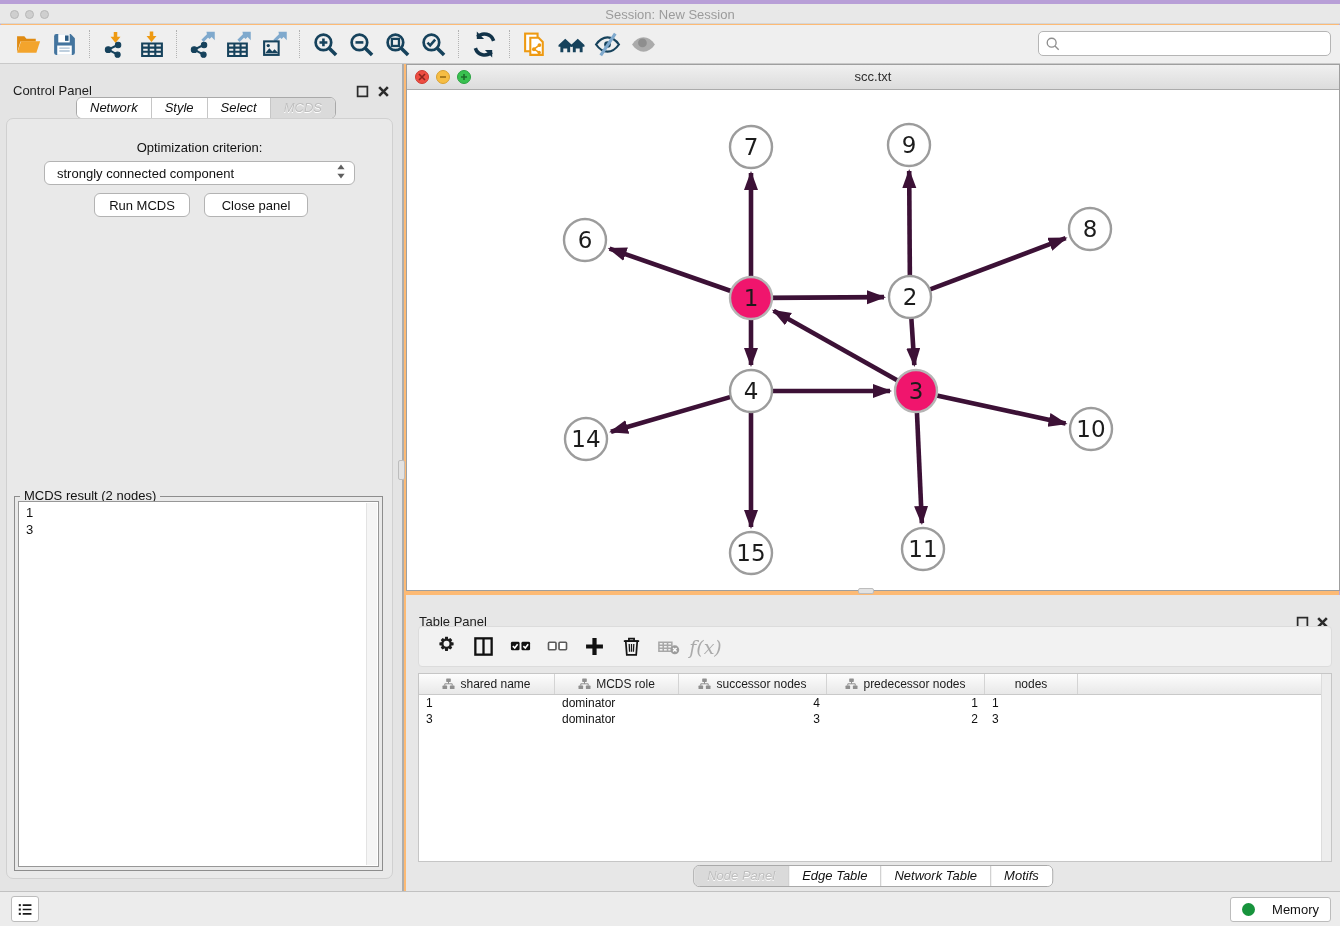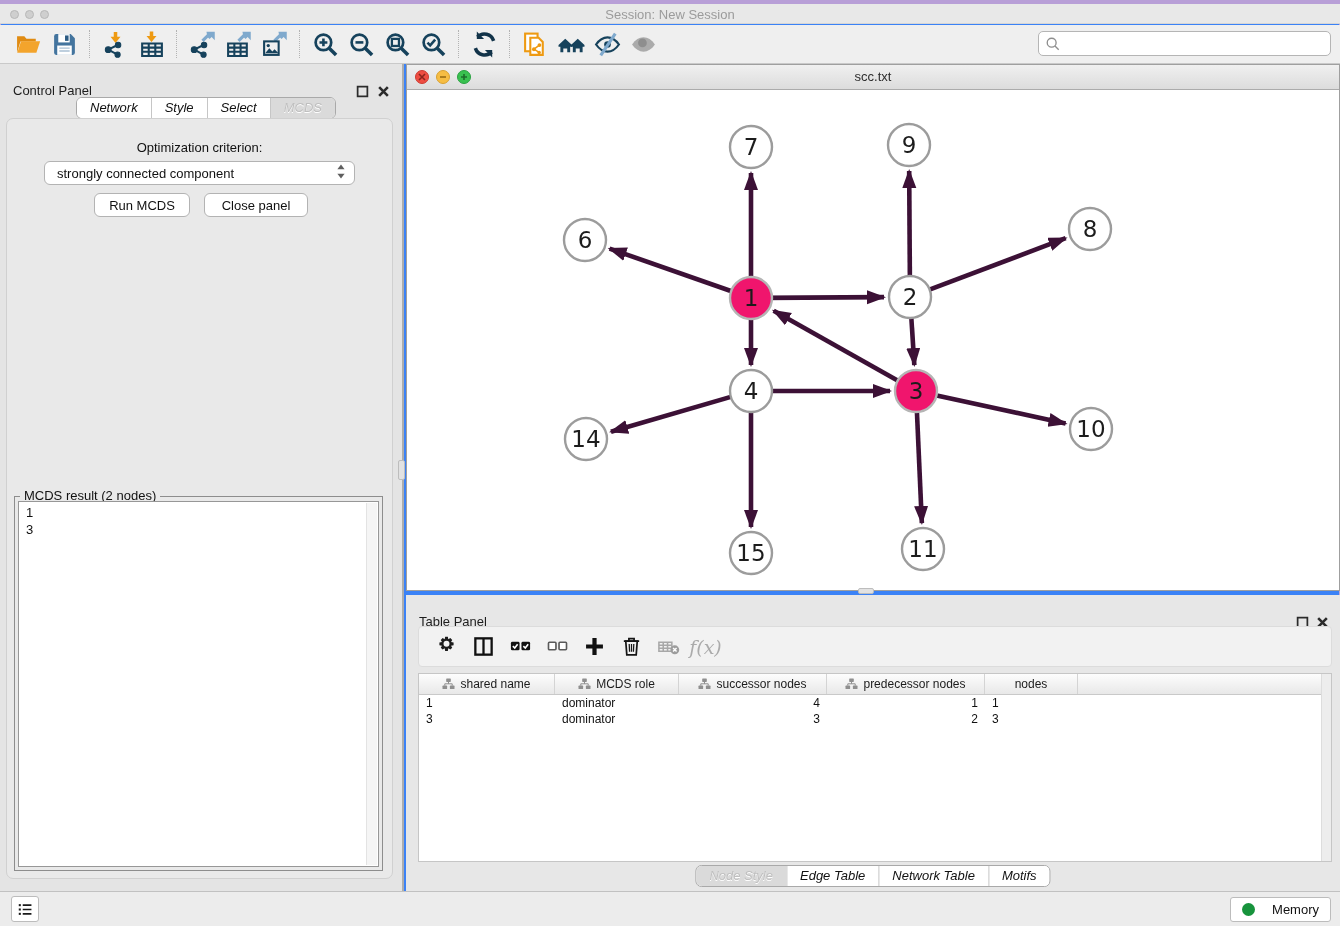--- a/index.html
+++ b/index.html
@@ -1,18 +1,18 @@
 <!DOCTYPE html>
 <html><head>
 <meta charset="utf-8">
 <style>
   * { margin:0; padding:0; box-sizing:border-box; }
   html,body { background:#888; }
   body { font-family:"Liberation Sans", sans-serif; }
-  .window { position:relative; width:1340px; height:926px; background:#3b82f6; overflow:hidden;
+  .window { position:relative; width:1340px; height:926px; background:#fdba74; overflow:hidden;
             box-shadow: inset 1px 0 0 #c0a9da, inset -1px 0 0 #c0a9da, inset 0 -1px 0 #c0a9da; }
 
   
   .accent { position:absolute; top:0; left:0; right:0; height:4px; background:#b89fd7; }
   .titlebar { position:absolute; top:4px; left:0; right:0; height:20px; background:#e8e8e8; border-bottom:1px solid #d6d6d6; }
   .tl-dot { position:absolute; top:6px; width:9px; height:9px; border-radius:50%; background:#cfcfcf; border:1px solid #b8b8b8; }
   .win-title { position:absolute; left:0; right:0; top:3px; text-align:center; font-size:13px; color:#9b9b9b; }
 
   
   .toolbar { position:absolute; top:25px; left:0; right:0; height:39px; background:#efefef;
@@ -521,21 +521,21 @@
             <div class="td-cell" style="width: 136px; text-align: left;">3</div>
             <div class="td-cell" style="width: 124px; text-align: left;">dominator</div>
             <div class="td-cell" style="width: 148px; text-align: right;">3</div>
             <div class="td-cell" style="width: 158px; text-align: right;">2</div>
             <div class="td-cell" style="width: 93px; text-align: left;">3</div>
           </div>
         </div>
       <div class="tbl-vtrack"></div>
     </div>
     <div class="seg-tabs tp-tabs">
-        <div class="seg active">Node Style</div>
+        <div class="seg active">Node Panel</div>
         <div class="seg">Edge Table</div>
         <div class="seg">Network Table</div>
         <div class="seg">Motifs</div>
       </div>
   </div>
 
   <div class="statusbar">
     <div class="sb-btn sb-list">
       <svg viewBox="0 0 24 24">
           <g stroke="#1a1a1a" stroke-width="2.2">

